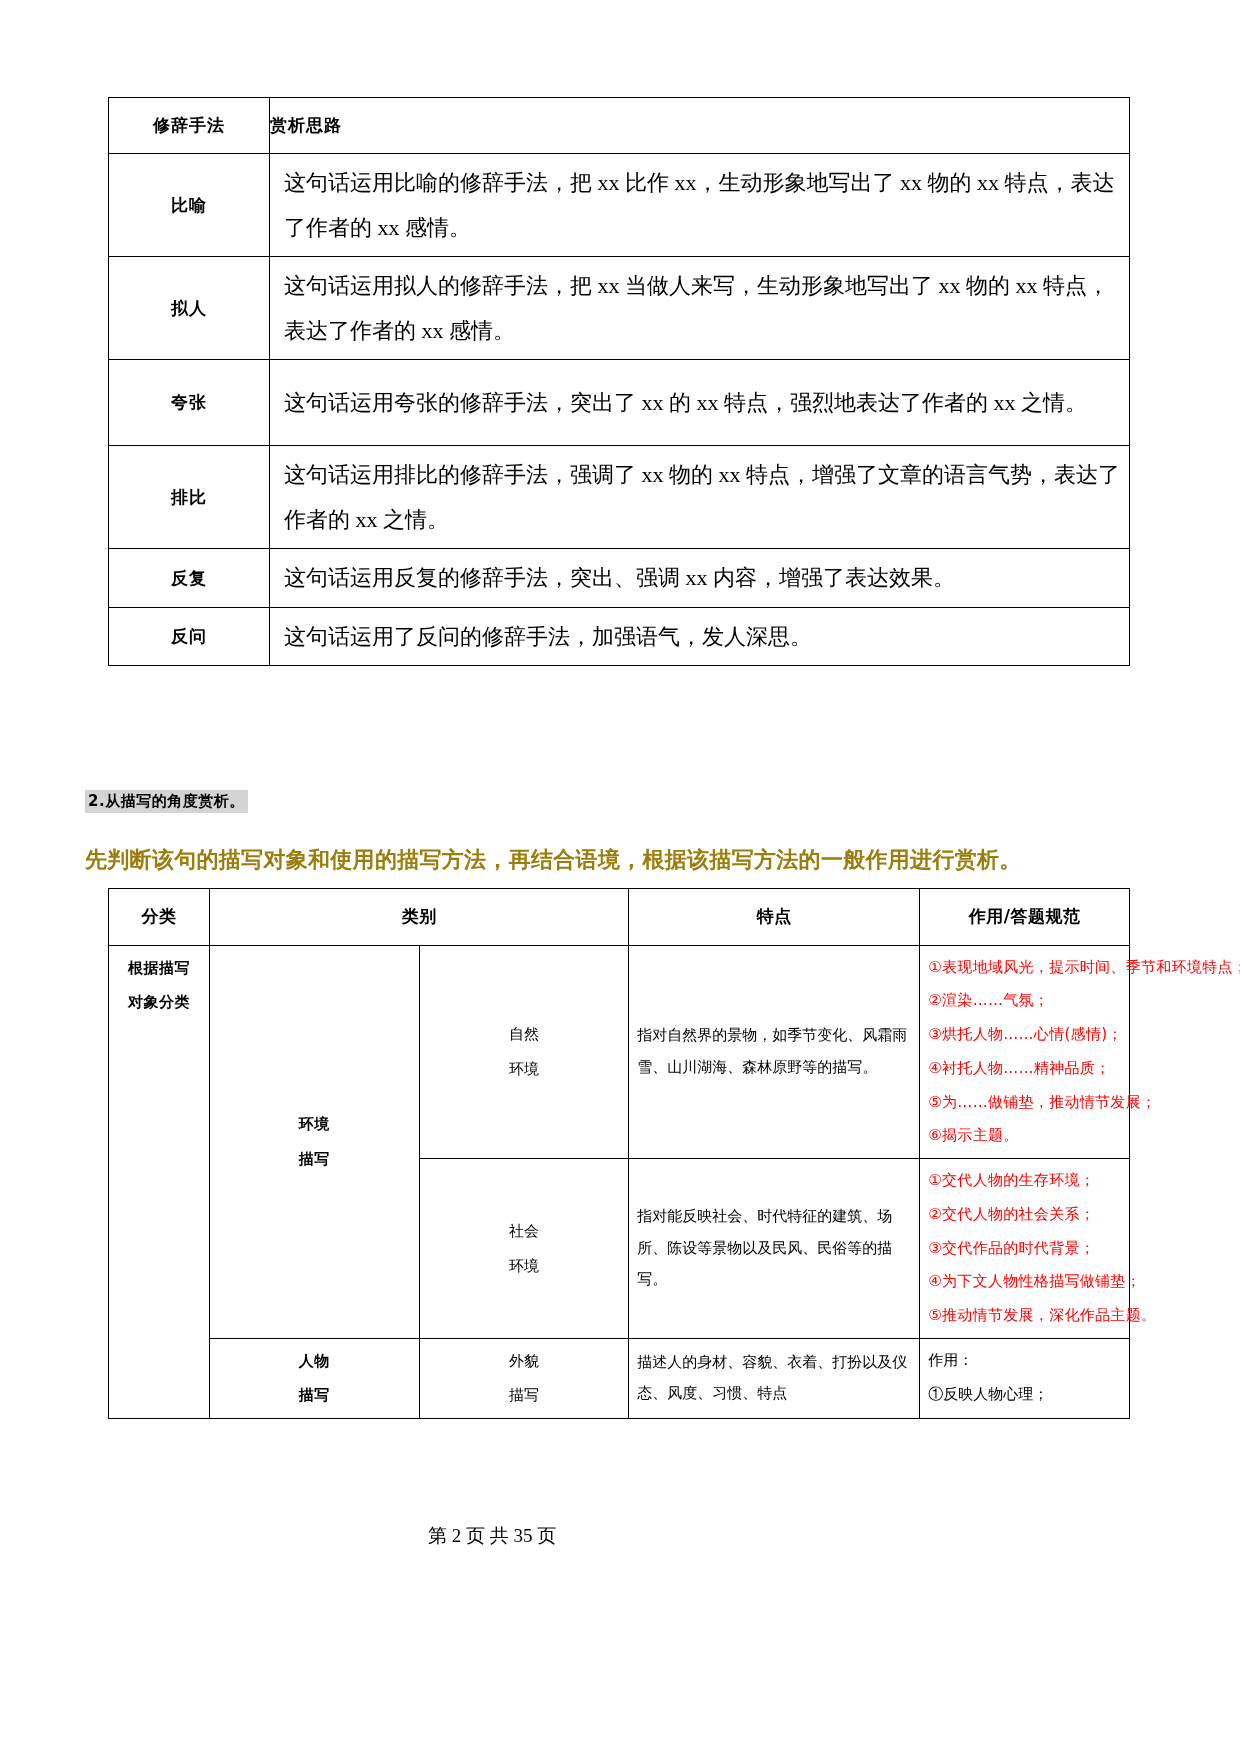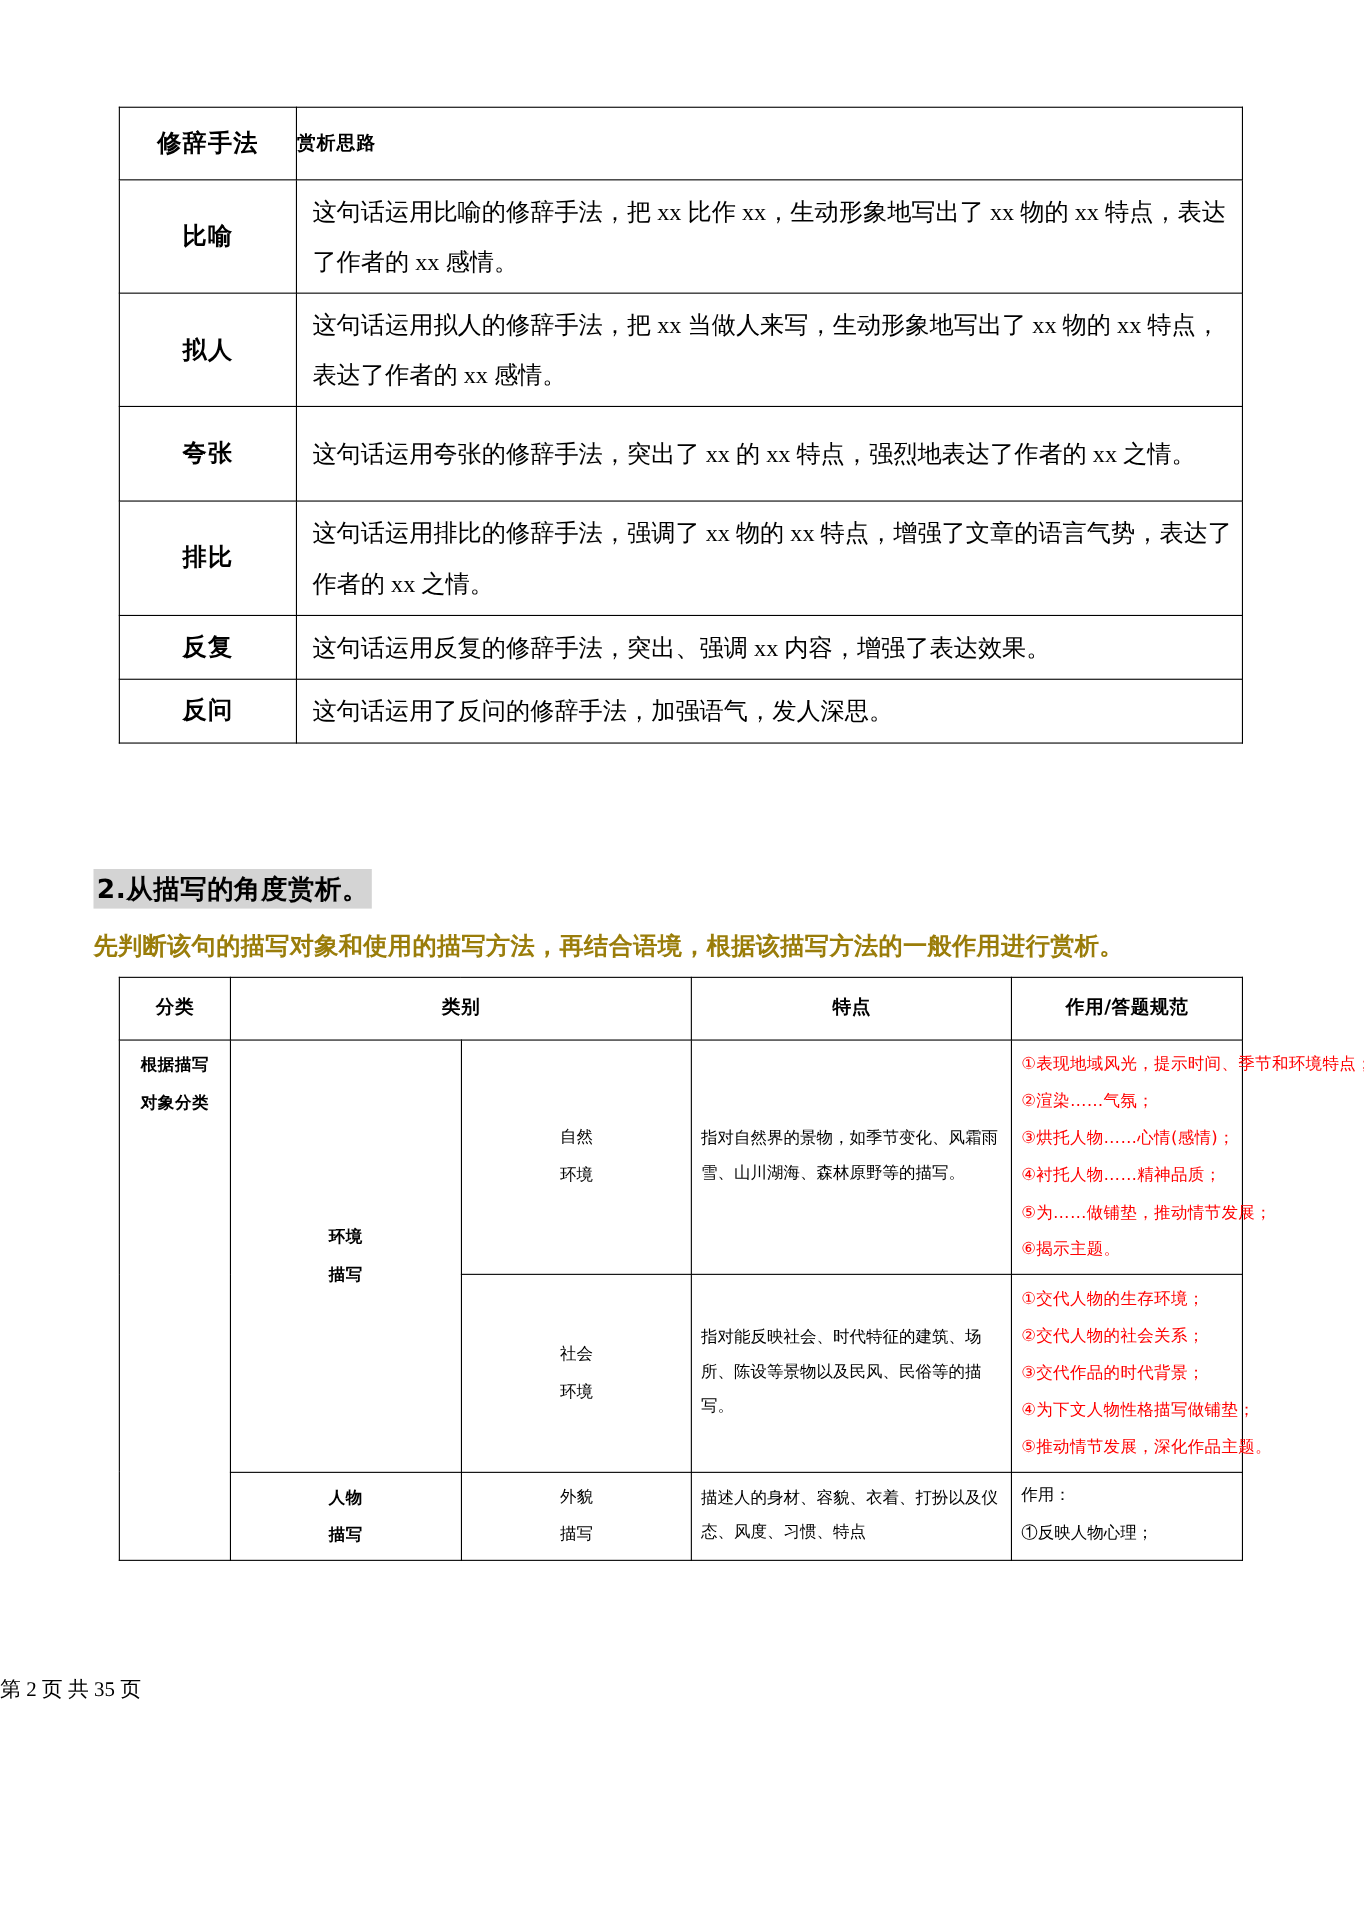--- a/index.html
+++ b/index.html
@@ -50,39 +50,39 @@
     font-weight: bold;
     font-size: 17px;
     letter-spacing: 1px;
     padding: 10px 0;
   }
   #rhetoric-table .name {
     width: 160px;
     text-align: center;
     font-family: "DejaVu Sans", "Liberation Sans", sans-serif;
     font-weight: bold;
-    font-size: 22px;
+    font-size: 17px;
     letter-spacing: 1px;
   }
   #rhetoric-table .desc {
     text-align: left;
     padding-left: 14px;
     padding-right: 8px;
   }
   .tall2 { height: 86px; }
   .tall1 { height: 46px; }
 
   
   #section-heading {
     position: absolute;
     left: 85px;
     top: 790px;
     font-family: "DejaVu Sans", "Liberation Sans", sans-serif;
     font-weight: bold;
-    font-size: 24px;
+    font-size: 15px;
     letter-spacing: 0.5px;
     background: #d4d4d4;
     padding: 2px 3px;
     display: inline-block;
     white-space: nowrap;
   }
   #section-subheading {
     position: absolute;
     left: 85px;
     top: 845px;
@@ -139,20 +139,21 @@
   .red .line { display: block; line-height: 2.25; white-space: nowrap; }
   .plain-line { display: block; line-height: 2.25; }
   .stack { display: block; line-height: 2.3; text-align: center; }
 
   
   #page-footer {
     position: absolute;
     left: 0;
     top: 1500px;
     width: 984px;
+    text-align: center;
     font-size: 19px;
     font-family: "Liberation Serif", "DejaVu Serif", serif;
   }
 </style>
 </head>
 <body>
 
 <div class="page">
 
   <table class="tbl" id="rhetoric-table">

